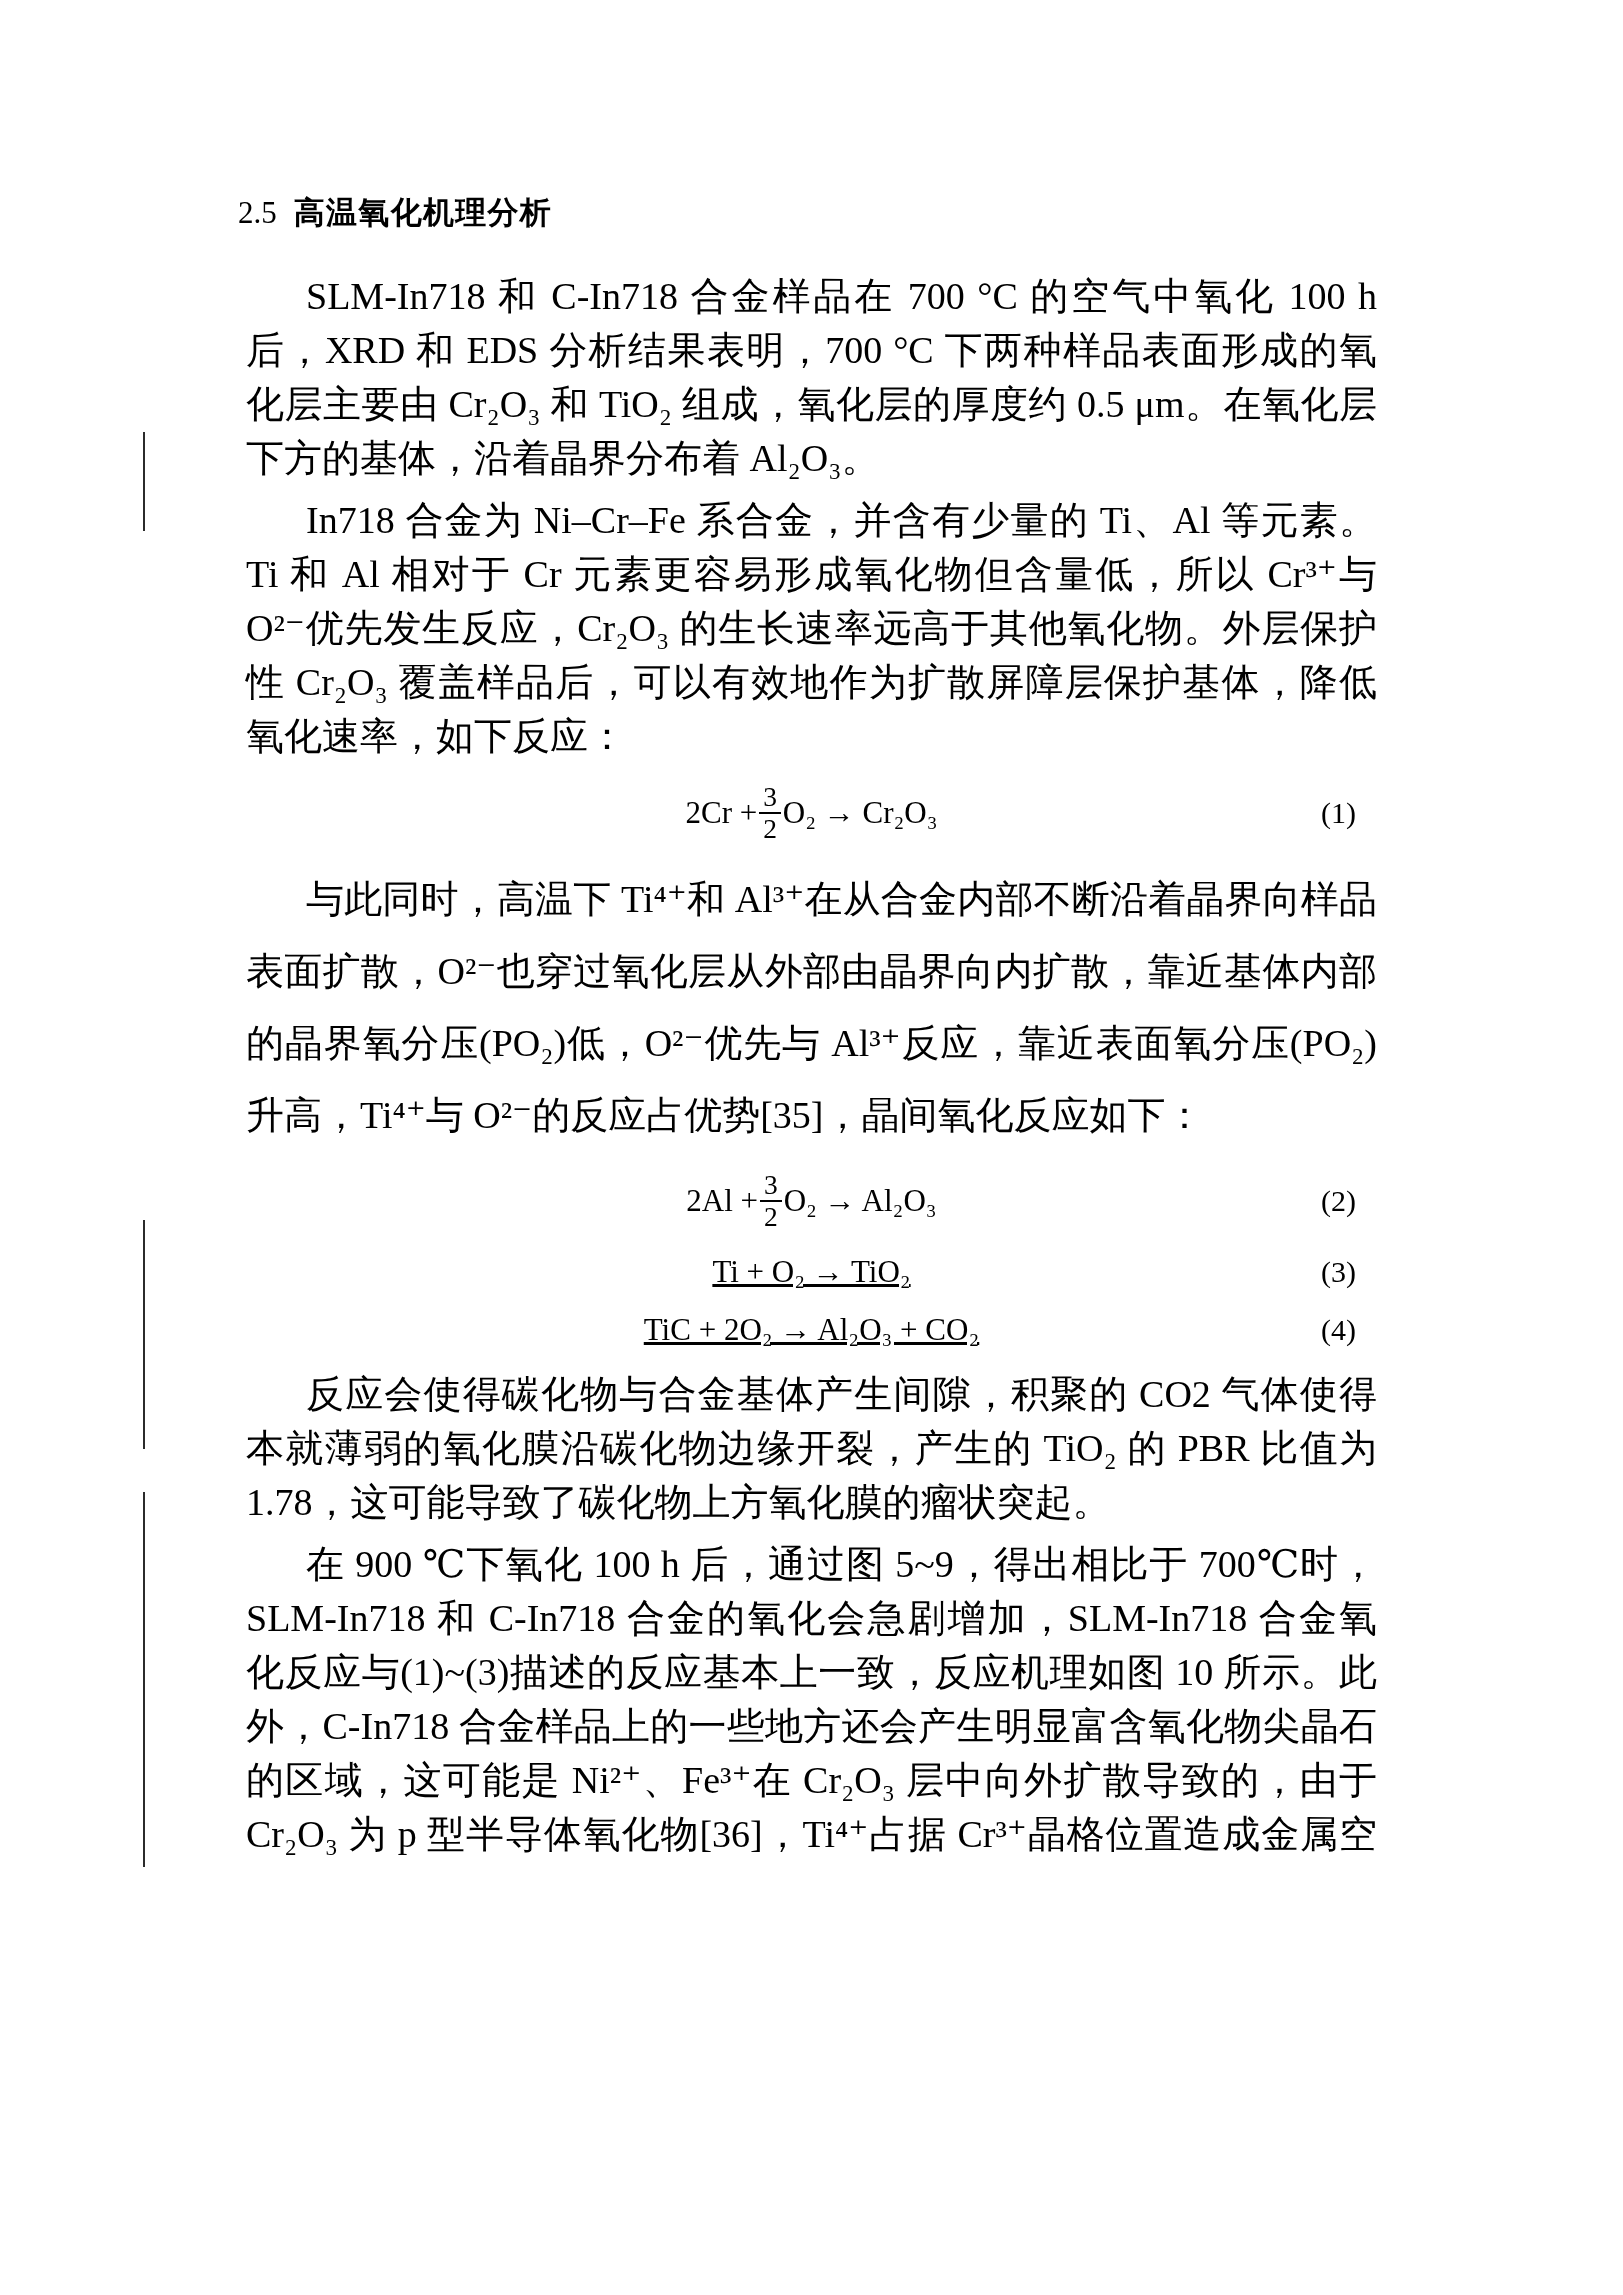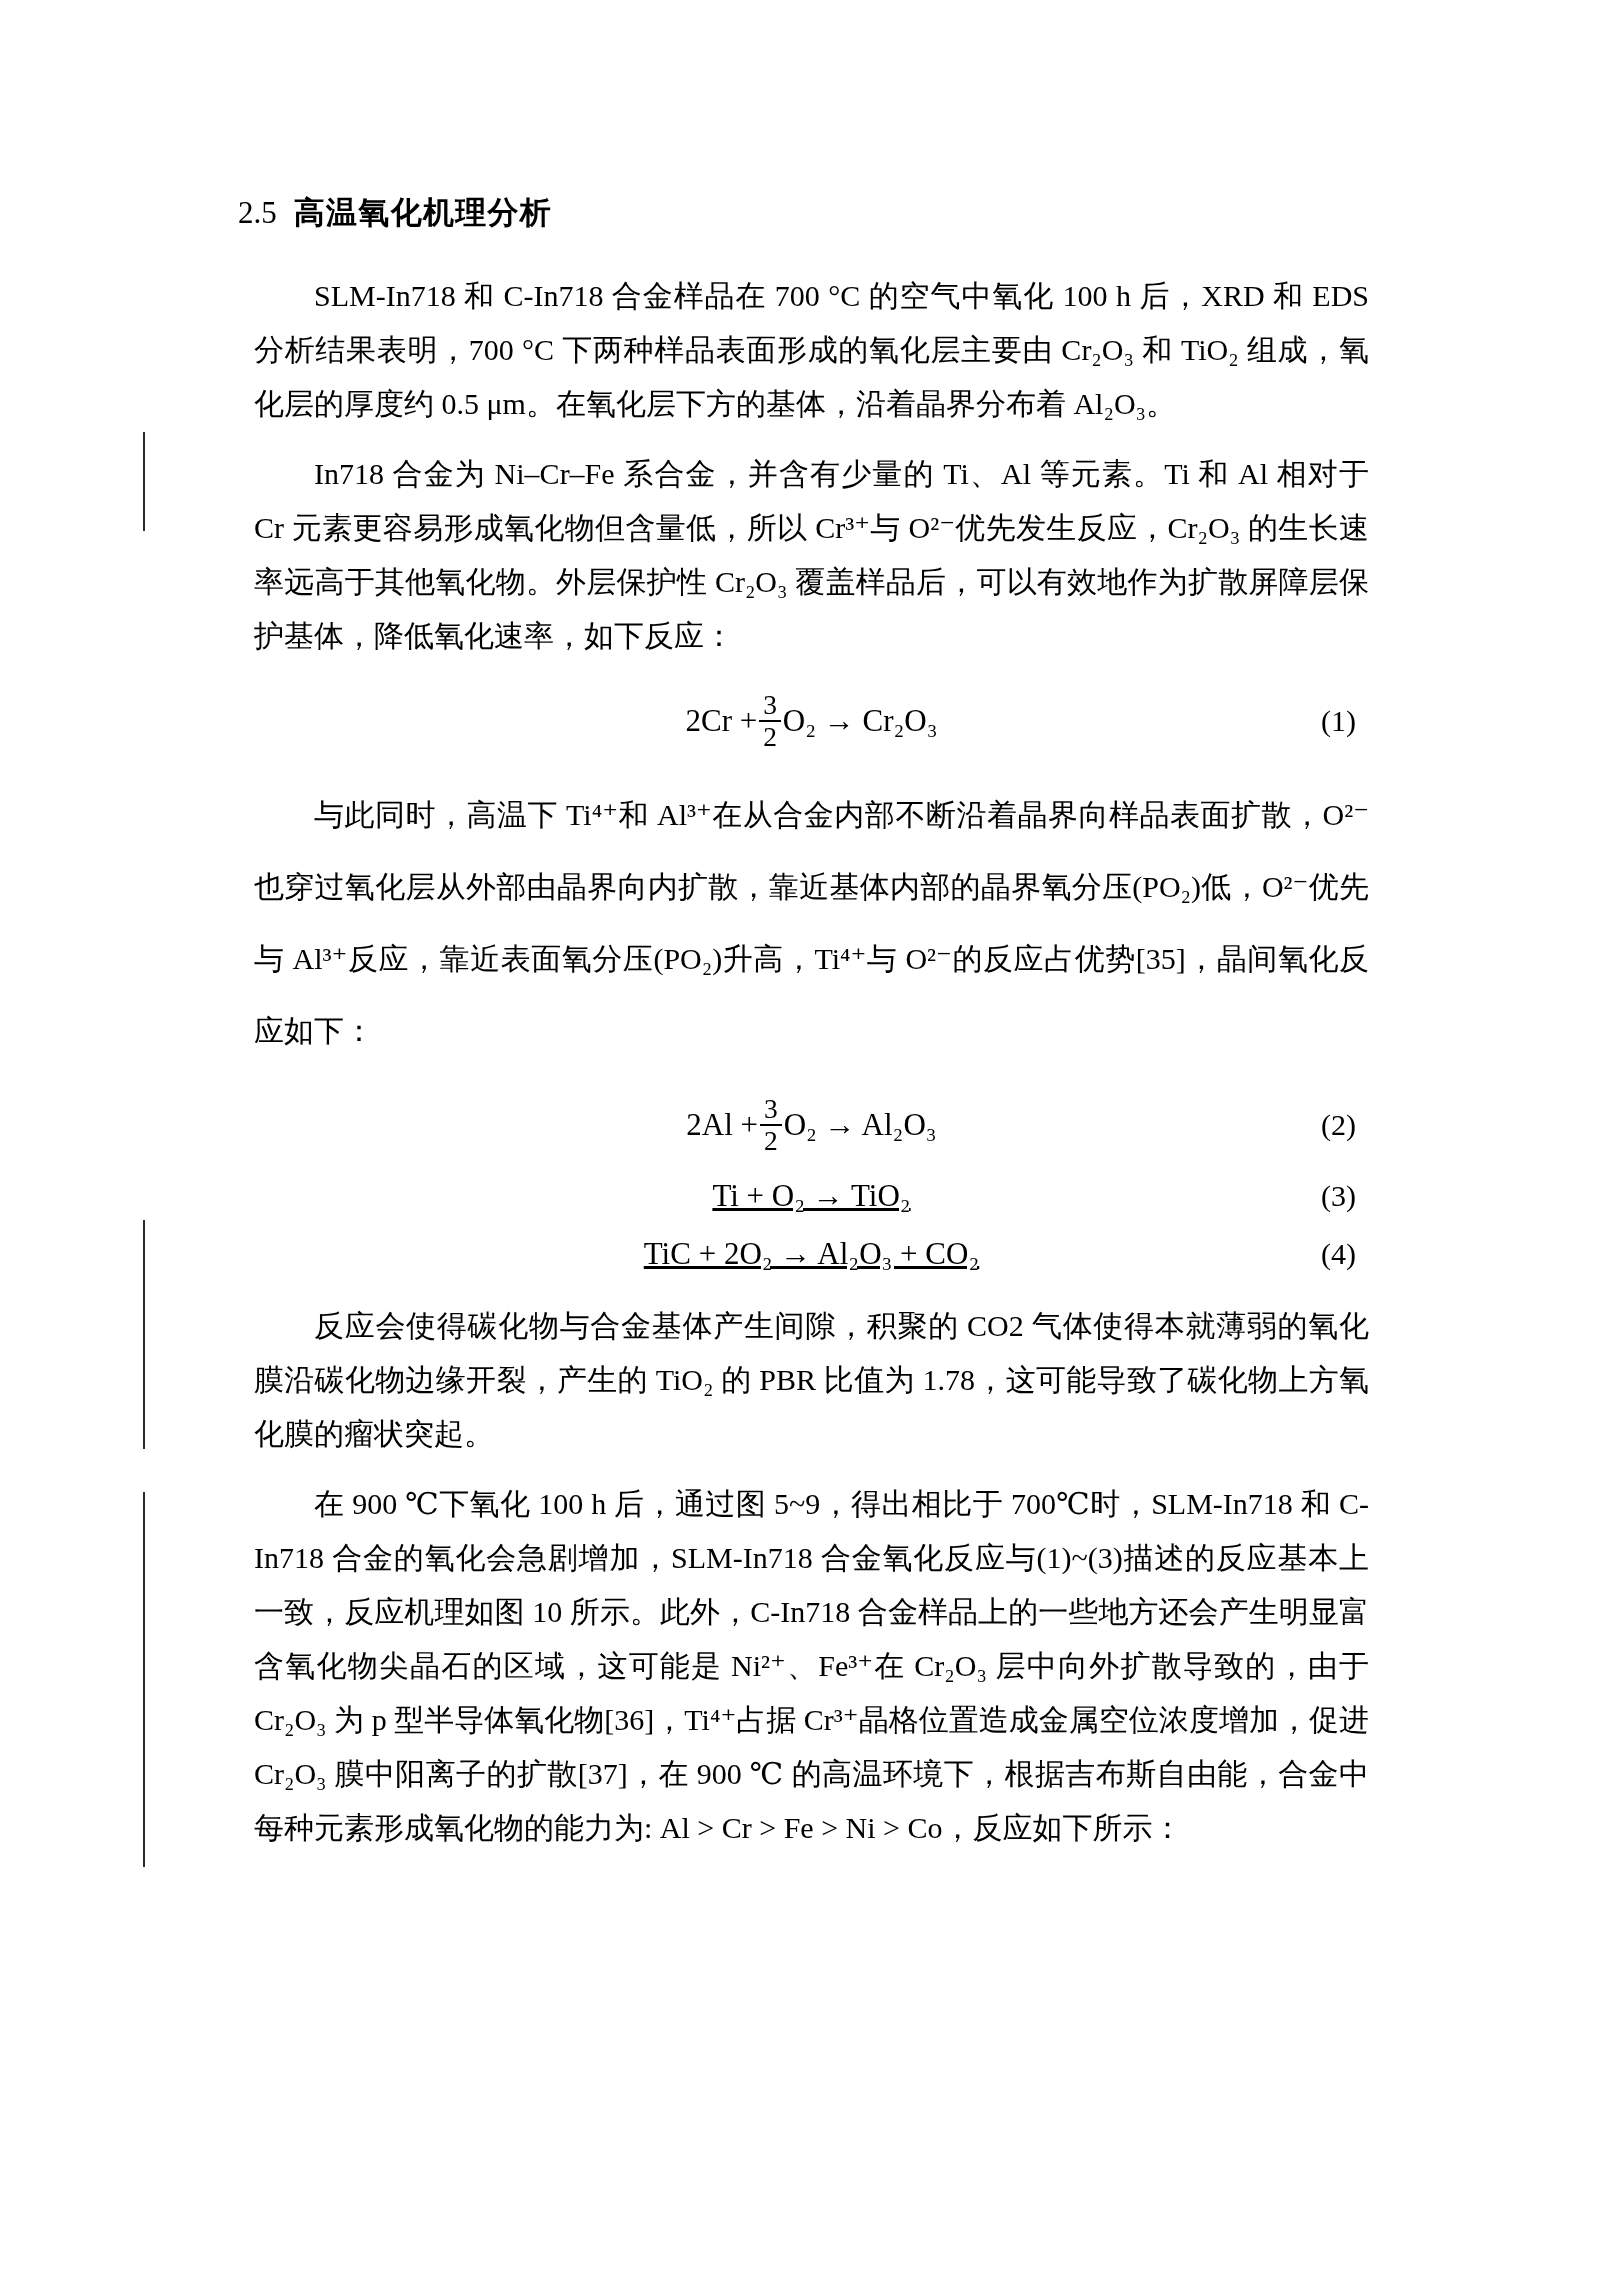--- a/index.html
+++ b/index.html
@@ -27,22 +27,22 @@
   .h-num{
     font-family:"Liberation Serif","DejaVu Serif",serif;
     margin-right:17px;
   }
   .h-title{
     font-family:"Liberation Sans","DejaVu Sans",sans-serif;
     font-weight:600;
     letter-spacing:1.3px;
   }
   .para{
-    margin:16px;
-    font-size:30px;
+    margin:8px;
+    font-size:38px;
     line-height:54px;
     text-align:justify;
     text-indent:60px;
   }
   .para-wide{line-height:72px;}
   .red{color:#ff0000;}
   .eq-row{
     position:relative;
     display:flex;
     align-items:center;

